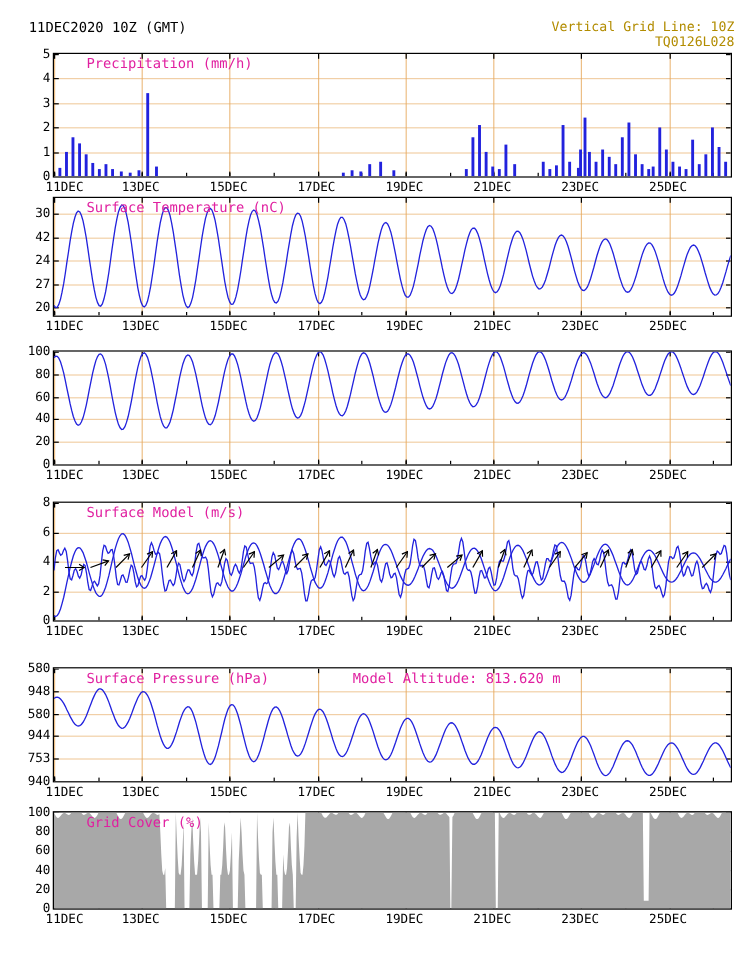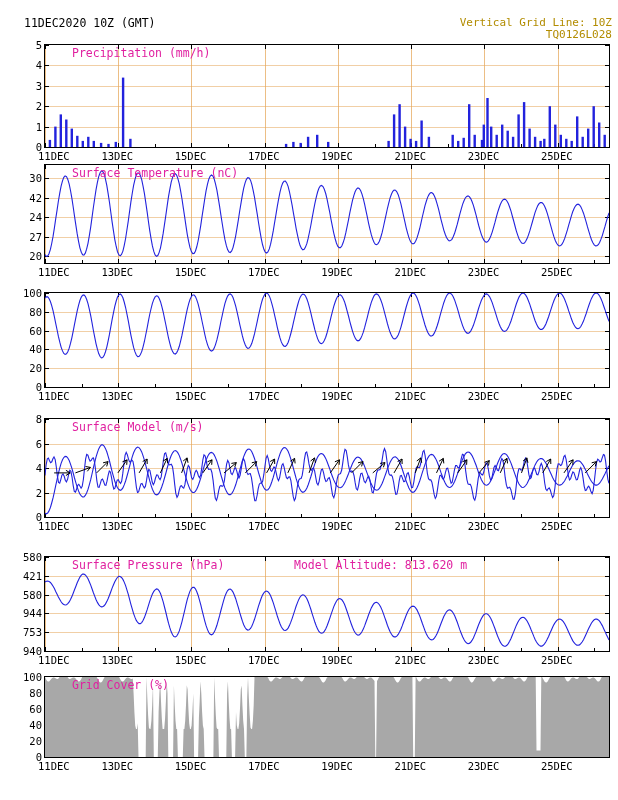--- a/index.html
+++ b/index.html
@@ -516,21 +516,21 @@
         <div class="xlab" style="left: 336.987px; top: 102px;">19DEC</div>
         <div class="xlab" style="left: 410.234px; top: 102px;">21DEC</div>
         <div class="xlab" style="left: 483.481px; top: 102px;">23DEC</div>
         <div class="xlab" style="left: 556.727px; top: 102px;">25DEC</div>
       </div>
       <div class="panel" style="top: 556px; width: 618px; height: 118px;">
         <div class="ylab" style="top: 95px; right: 576px; width: 40px;">940</div>
         <div class="ylab" style="top: 76.2px; right: 576px; width: 40px;">753</div>
         <div class="ylab" style="top: 57.4px; right: 576px; width: 40px;">944</div>
         <div class="ylab" style="top: 38.6px; right: 576px; width: 40px;">580</div>
-        <div class="ylab" style="top: 19.8px; right: 576px; width: 40px;">421</div>
+        <div class="ylab" style="top: 19.8px; right: 576px; width: 40px;">948</div>
         <div class="ylab" style="top: 1px; right: 576px; width: 40px;">580</div>
         <div class="plot" style="left: 44px; top: 0px; width: 566px; height: 96px;">
           <div class="gridv" style="left: 0px;"></div>
           <div class="tickb" style="left: 0px;"></div>
           <div class="tickt" style="left: 0px;"></div>
           <div class="gridv" style="left: 73.2468px;"></div>
           <div class="tickb" style="left: 73.2468px;"></div>
           <div class="tickt" style="left: 73.2468px;"></div>
           <div class="gridv" style="left: 146.494px;"></div>
           <div class="tickb" style="left: 146.494px;"></div>

